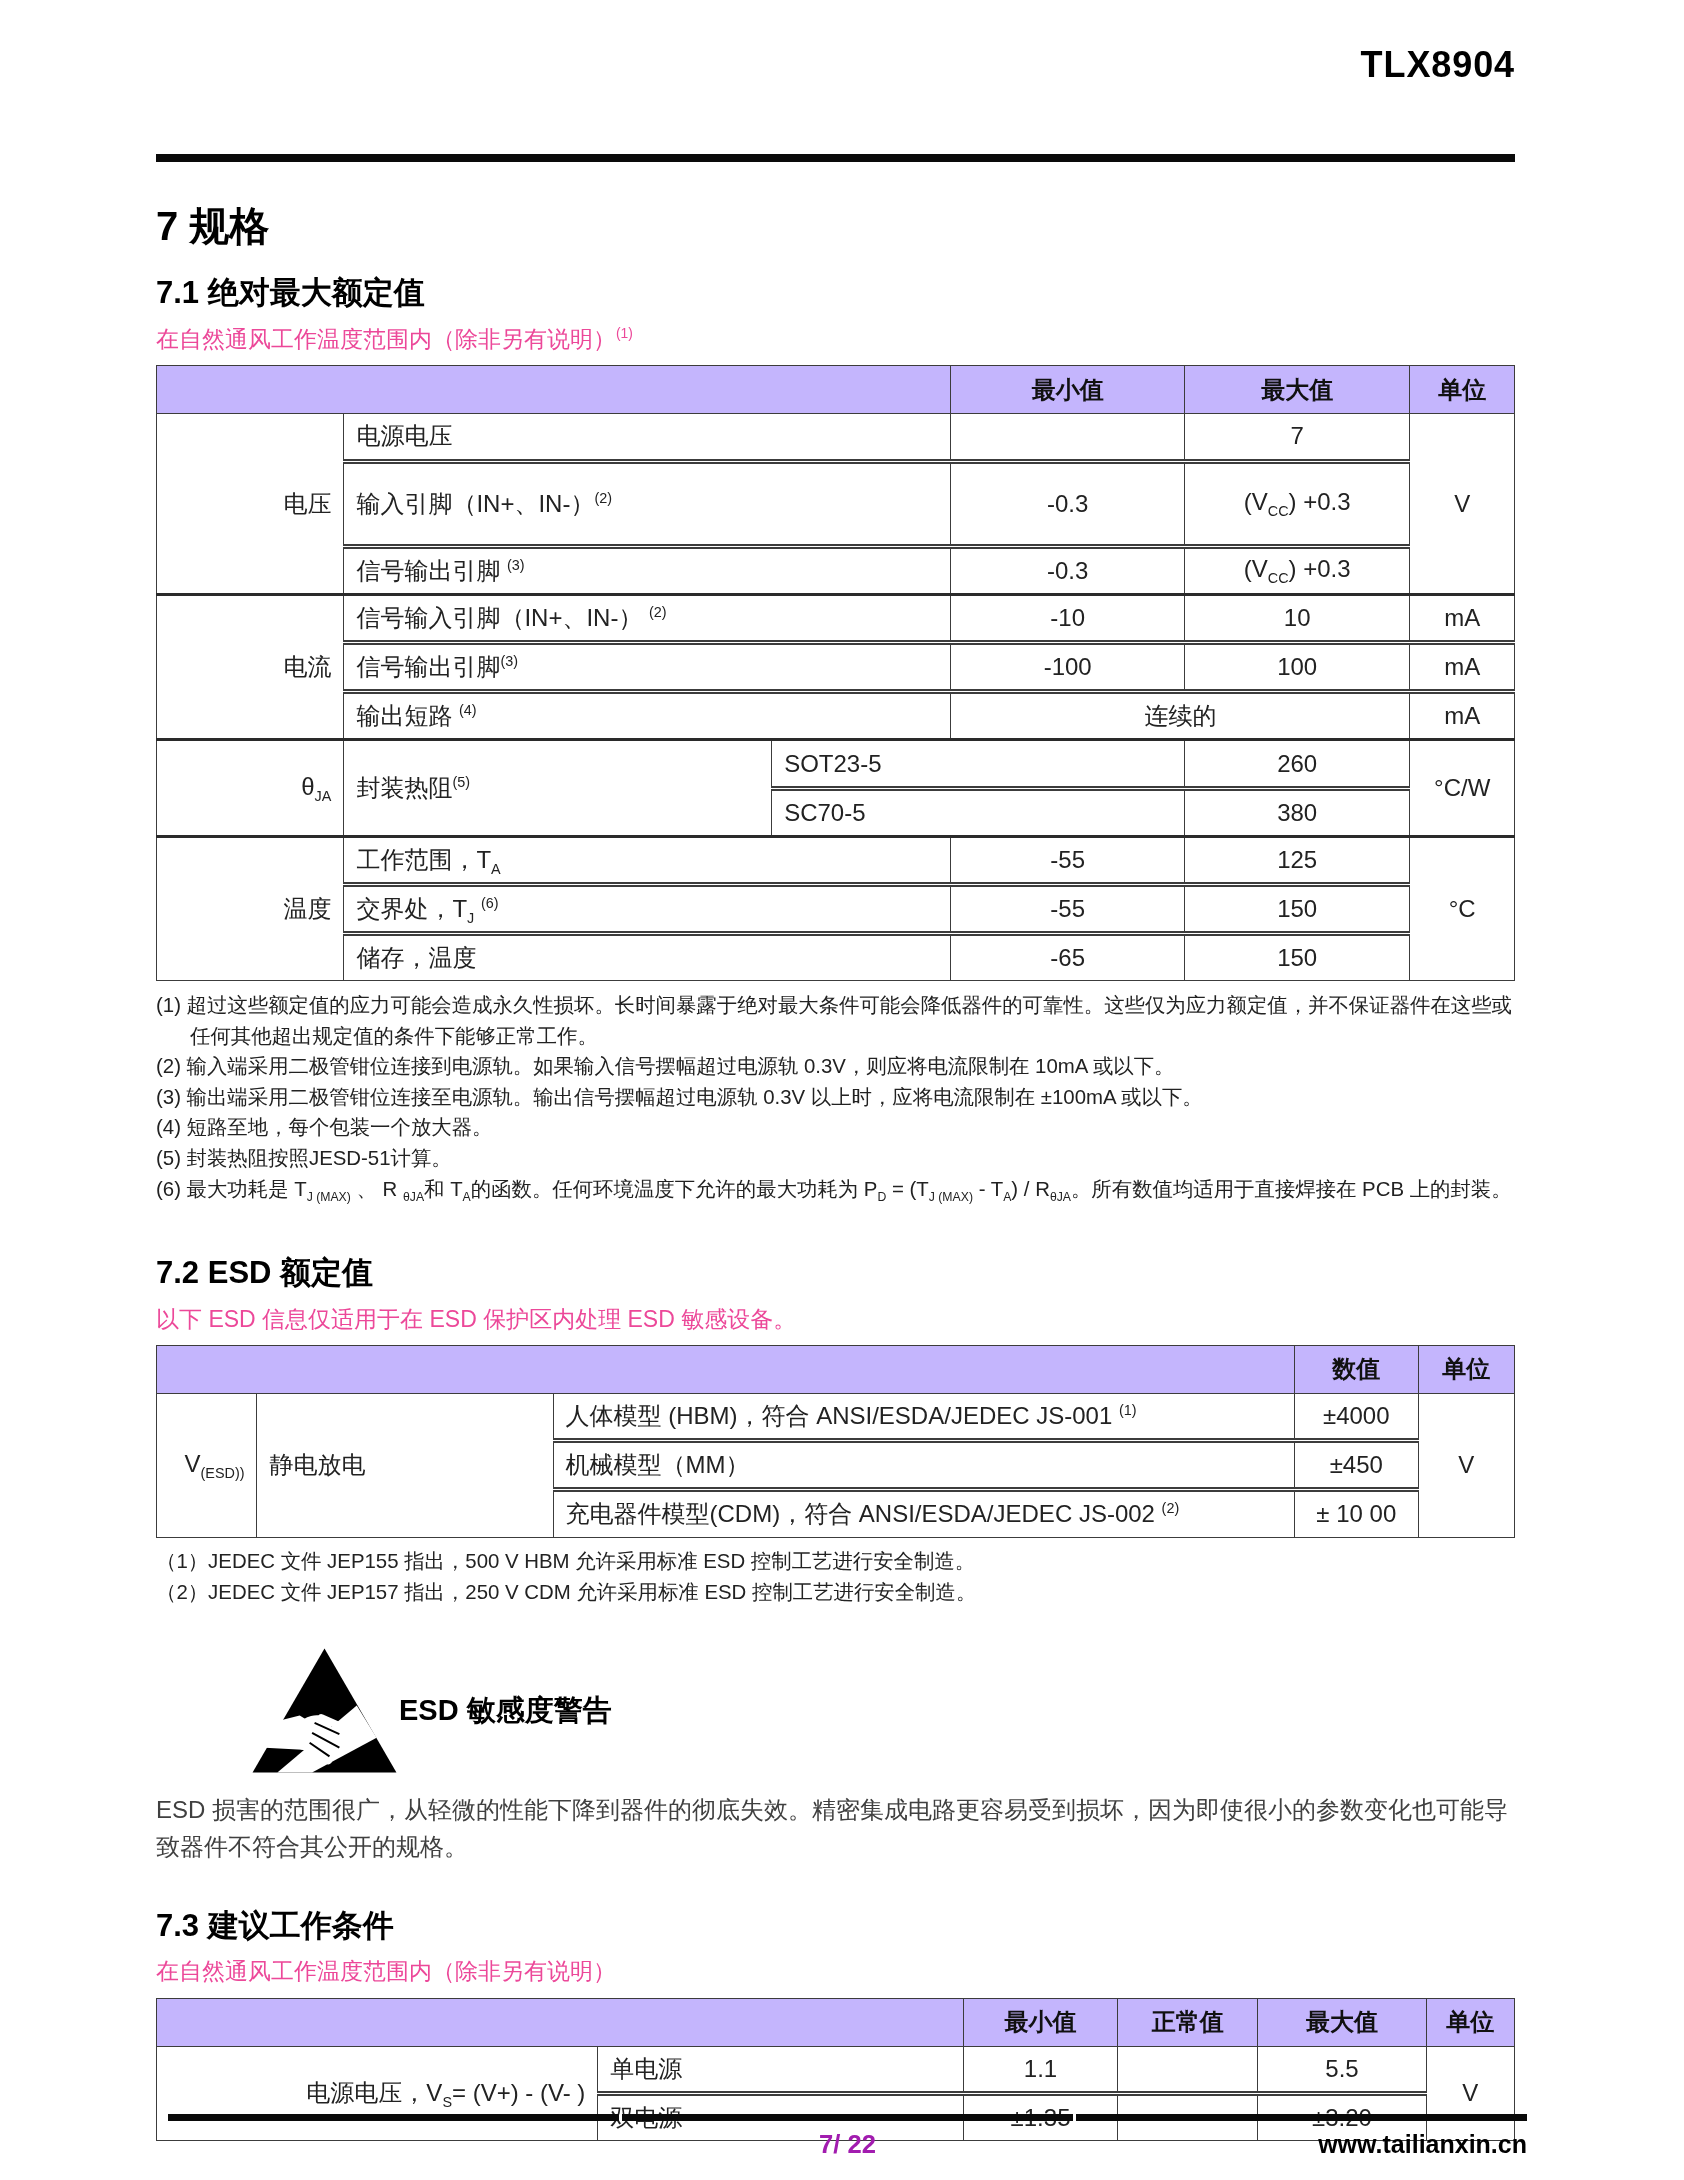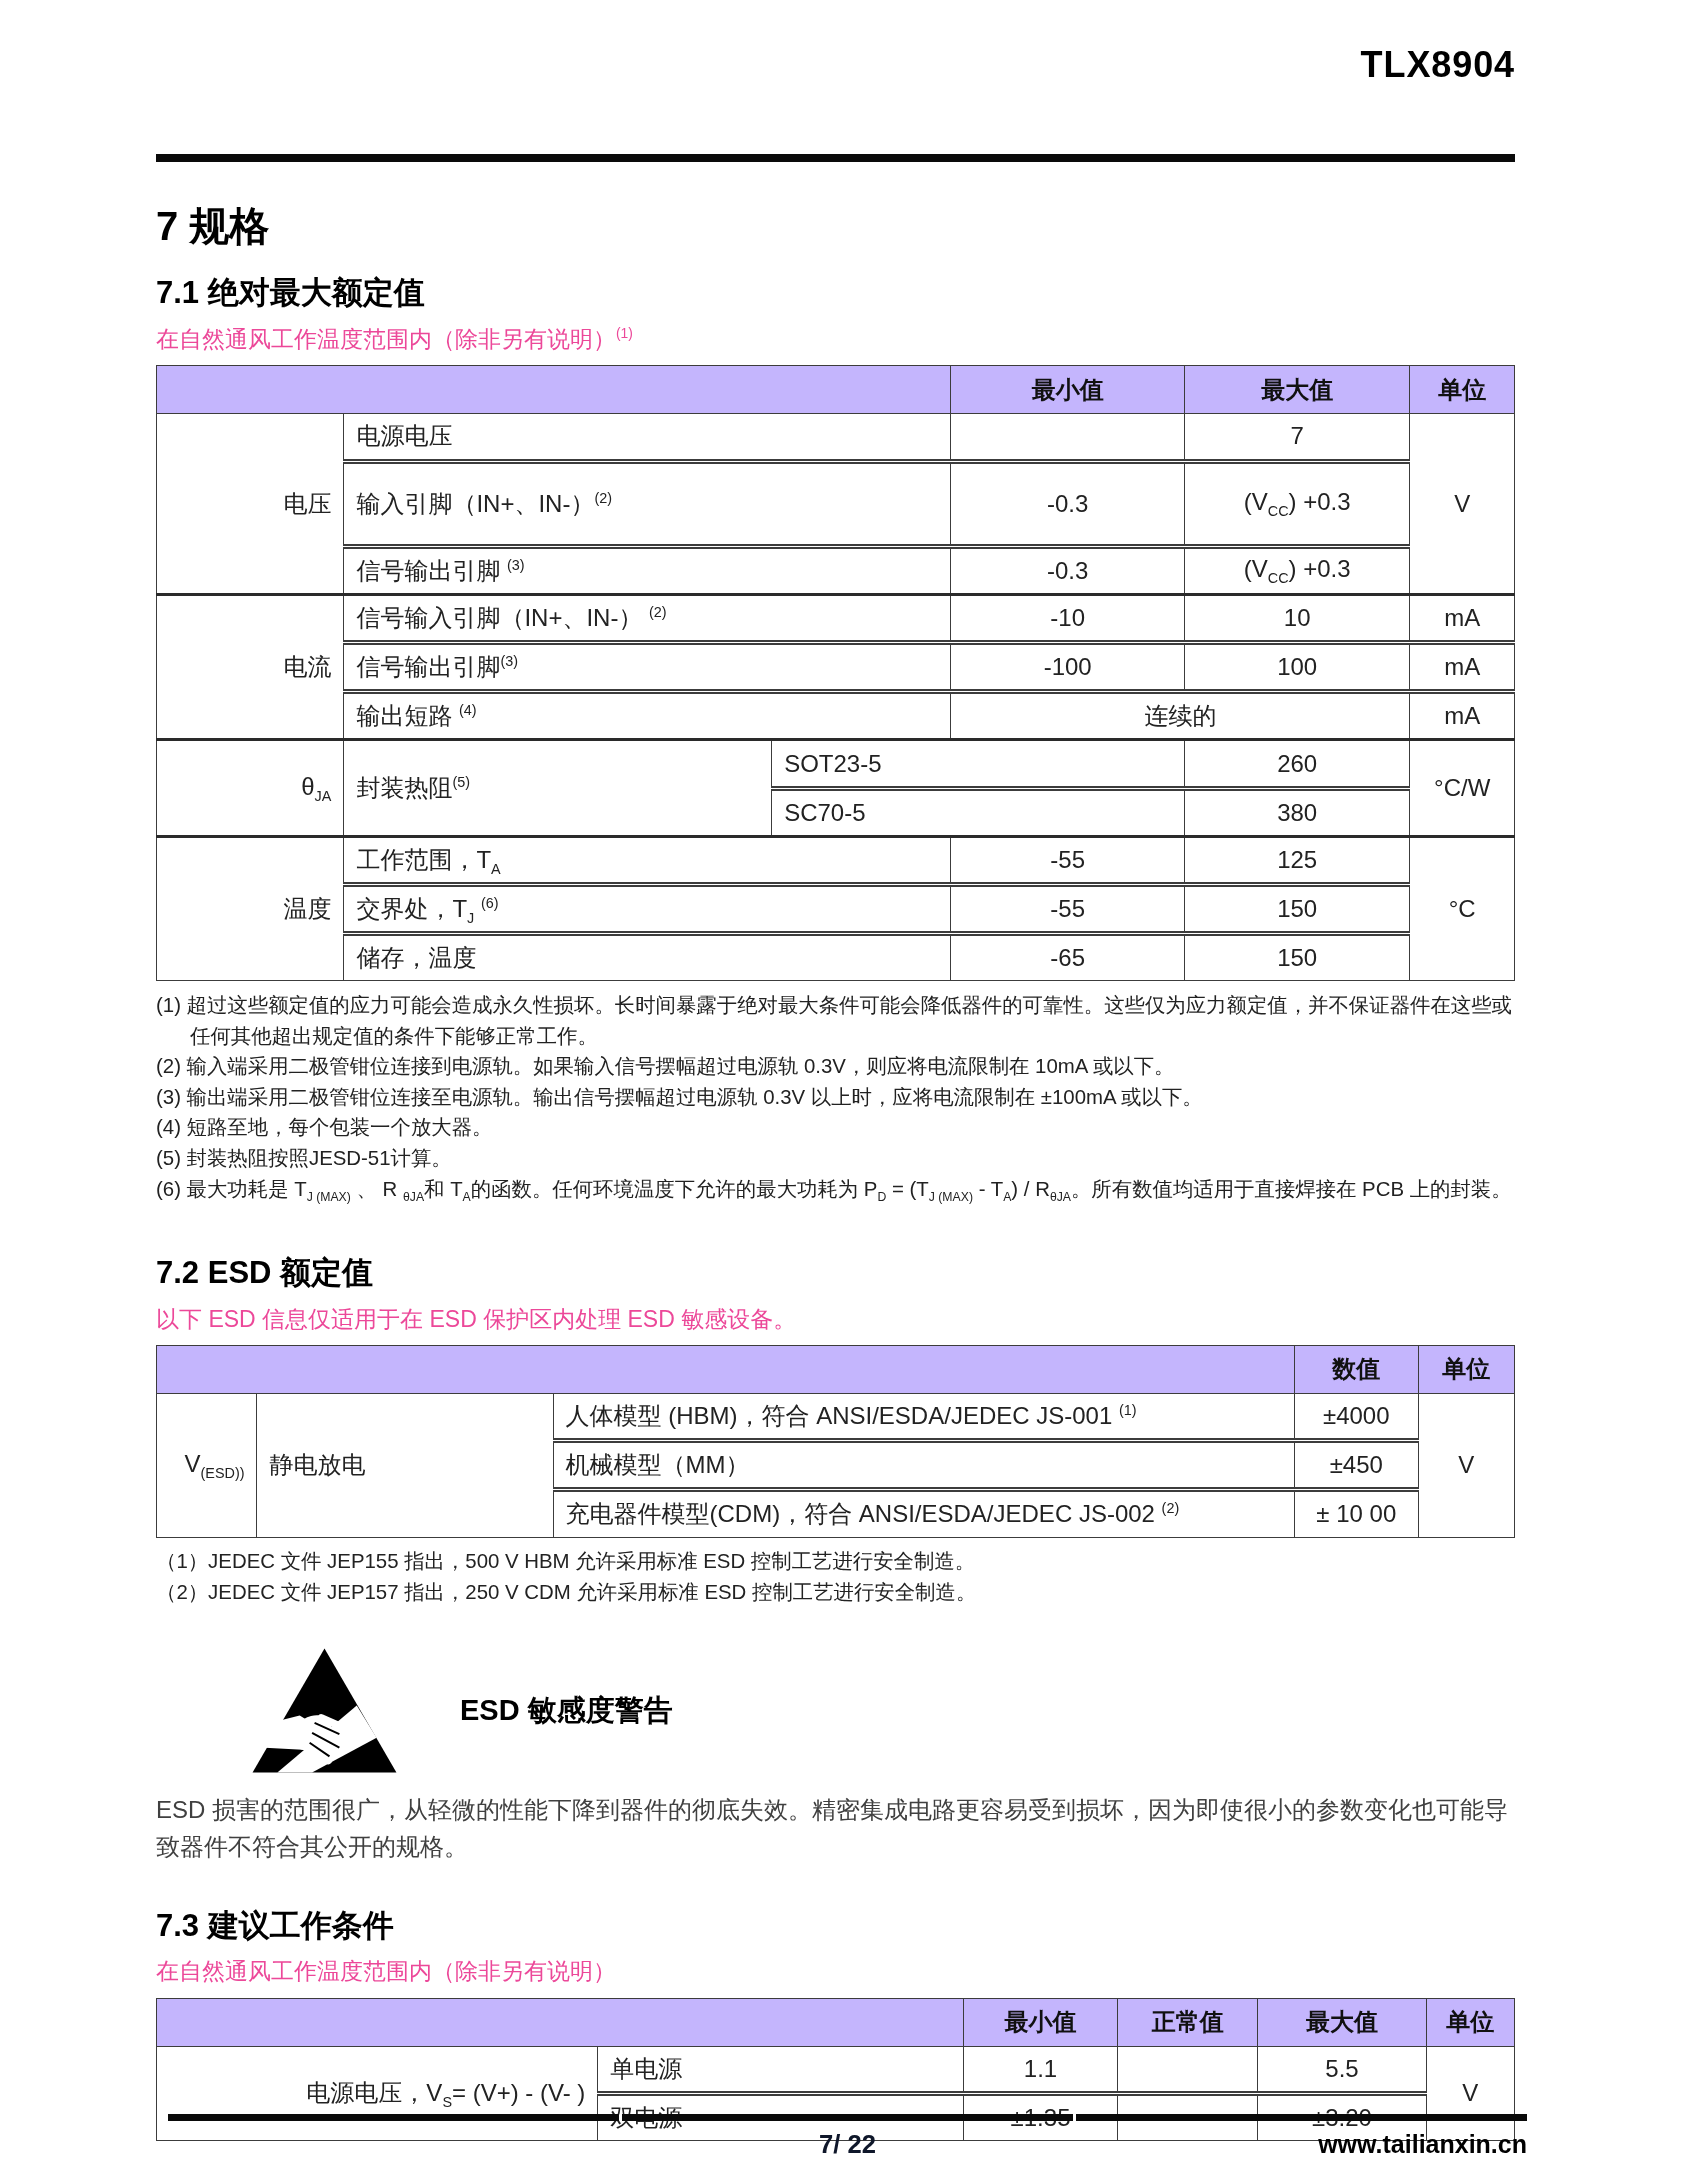--- a/index.html
+++ b/index.html
@@ -35,30 +35,30 @@
   td.unit{text-align:center;}
   tr.tall td{height:70px;}
   sub{font-size:0.6em;}
   sup{font-size:0.6em;vertical-align:super;}
 
   
   .fnotes{margin-top:8.5px;font-size:20.4px;color:#222;line-height:1.5;}
   .fn{padding-left:34px;text-indent:-34px;}
 
   
-  .esd-warning{display:flex;align-items:center;gap:61px;margin:39px 0 0 94px;}
+  .esd-warning{display:flex;align-items:center;margin:39px 0 0 94px;}
   .esd-warning-title{font-size:29px;font-weight:bold;color:#000;}
   .para{font-size:24px;line-height:1.55;margin-top:16px;color:#404040;}
 
   
   .footer{position:absolute;left:168px;width:1359px;bottom:15.3px;}
   .footer-rule{display:flex;gap:2.6px;height:7.7px;}
   .footer-rule div{flex:1;background:#0a0a0a;}
   .footer-text{position:relative;margin-top:8.5px;height:36px;}
-  .page-num{position:absolute;left:0;right:0;text-align:center;font-weight:bold;font-size:25.6px;color:#0f172a;}
+  .page-num{position:absolute;left:0;right:0;text-align:center;font-weight:bold;font-size:25.6px;color:#a21caf;}
   .site{position:absolute;right:0;top:0;font-weight:bold;font-size:25px;color:#000;}
 </style>
 </head>
 <body>
 
 <div class="page">
   <div class="content">
 
     <div class="doc-header">
       <span class="product-name">TLX8904</span>

